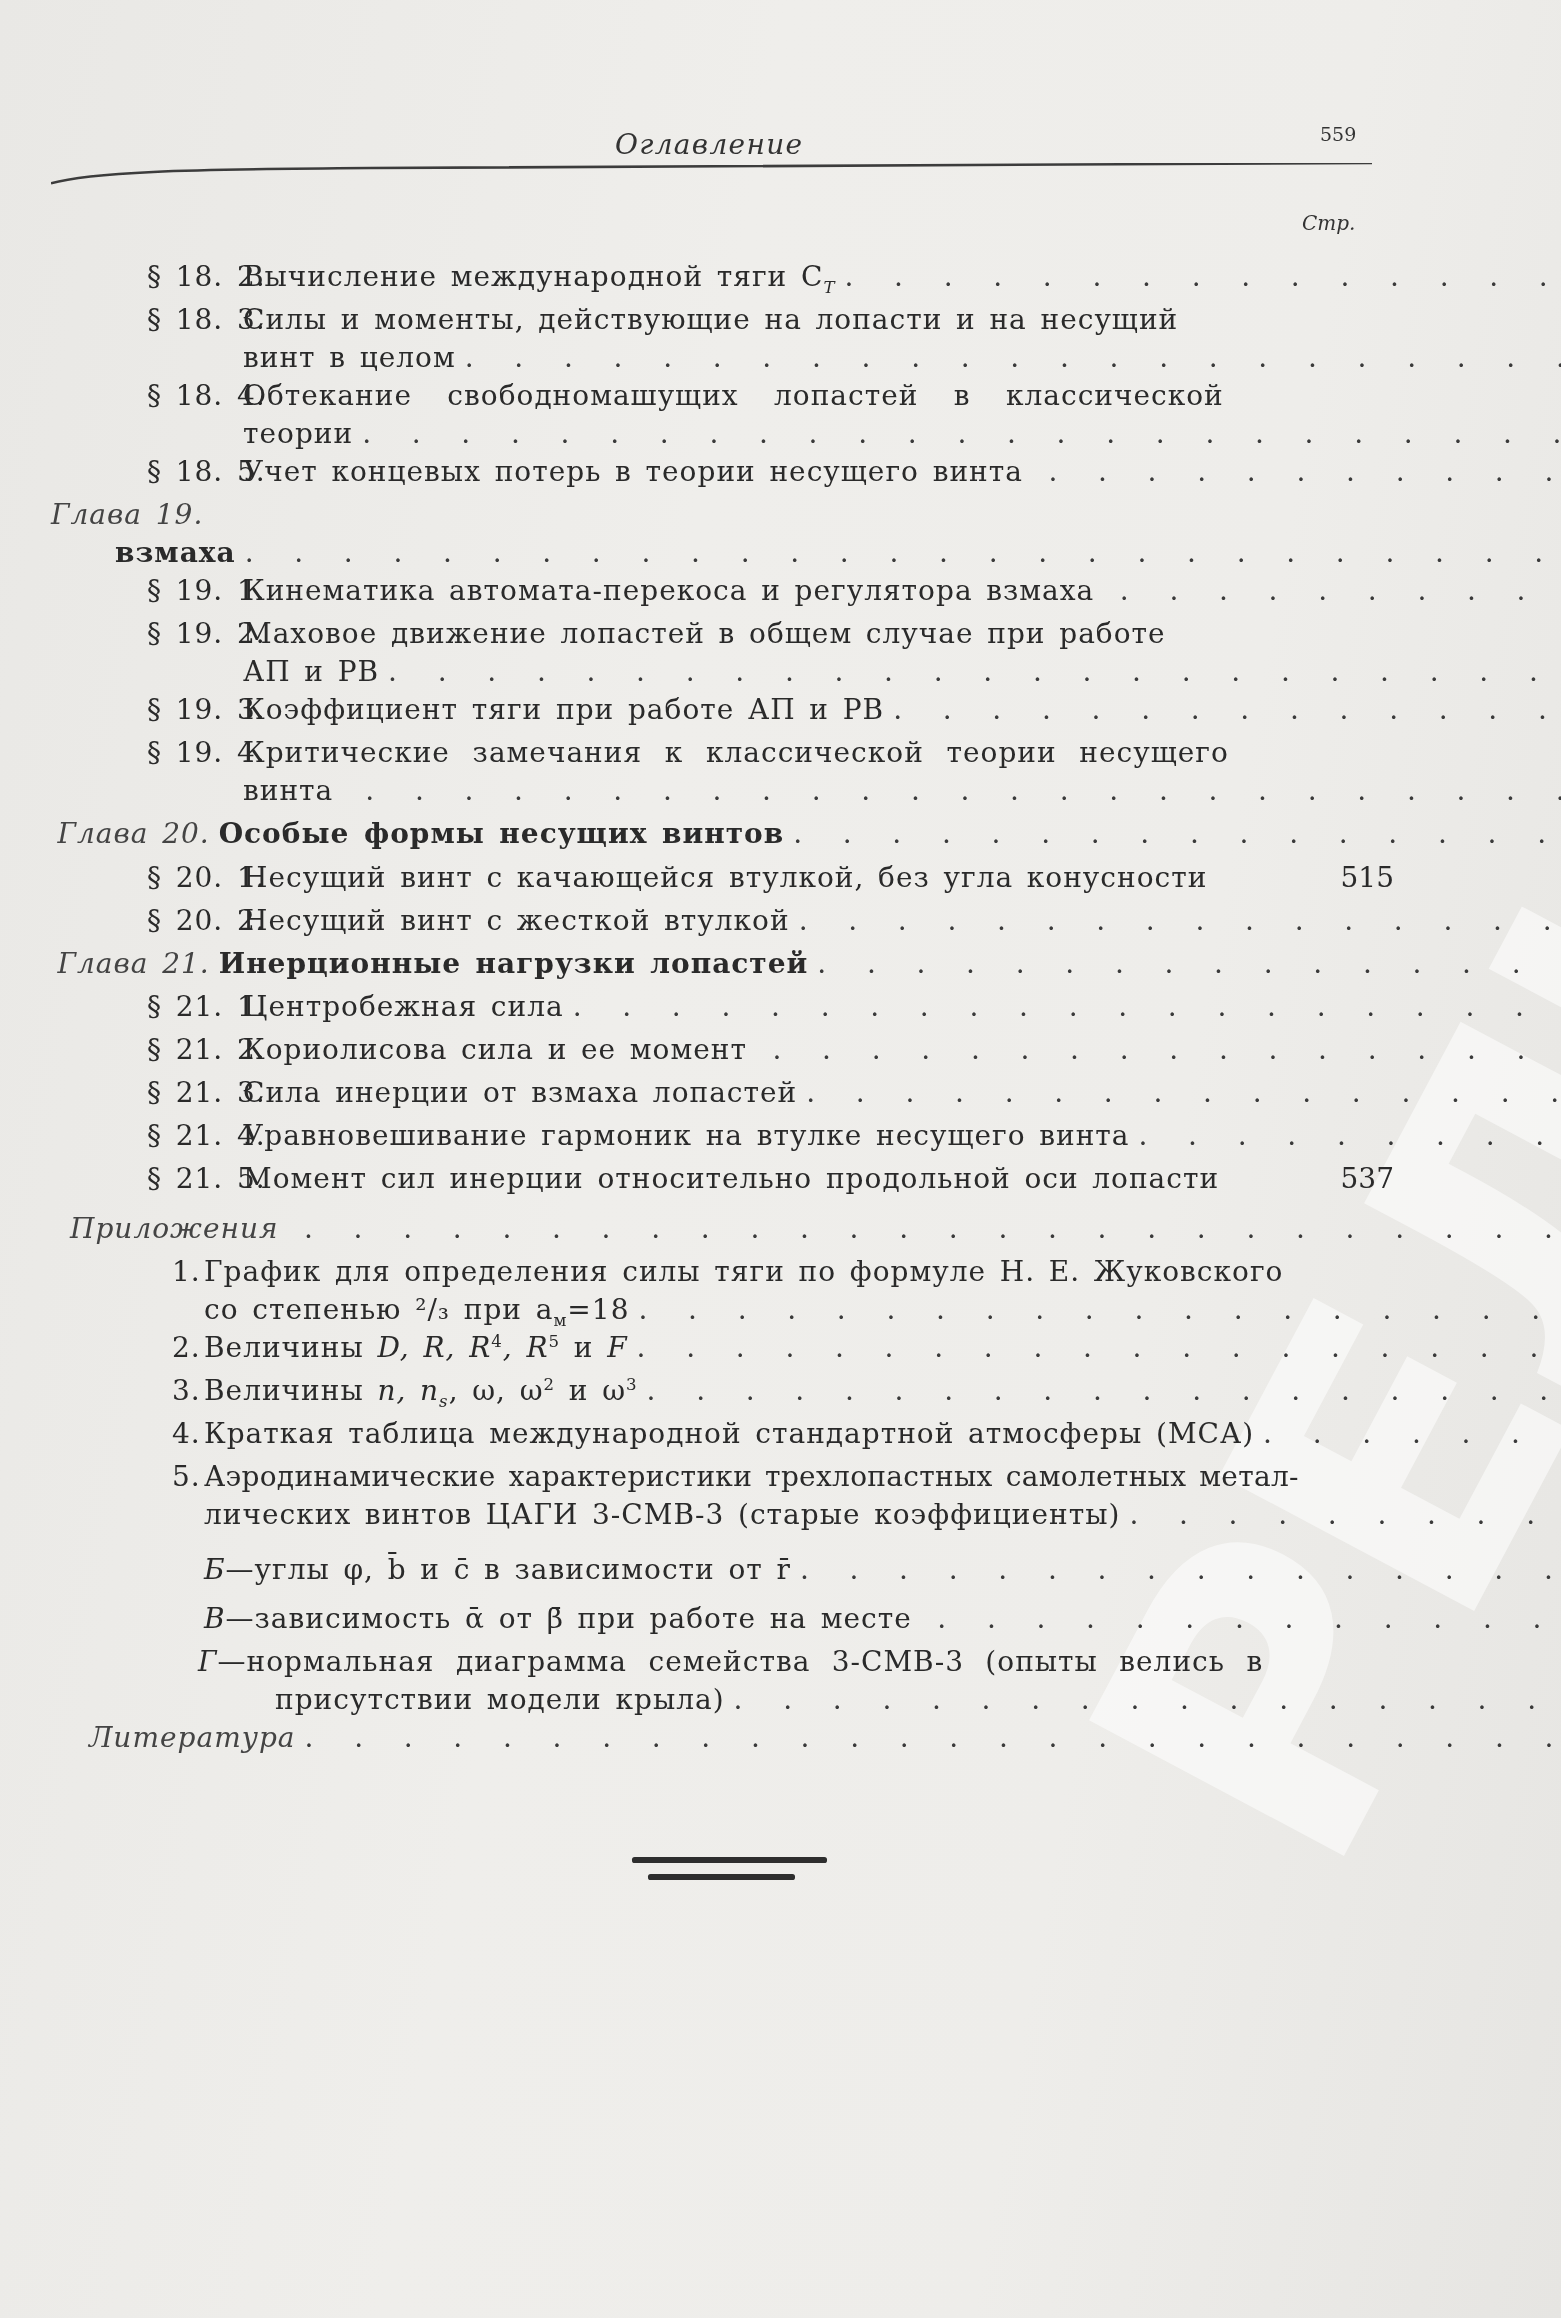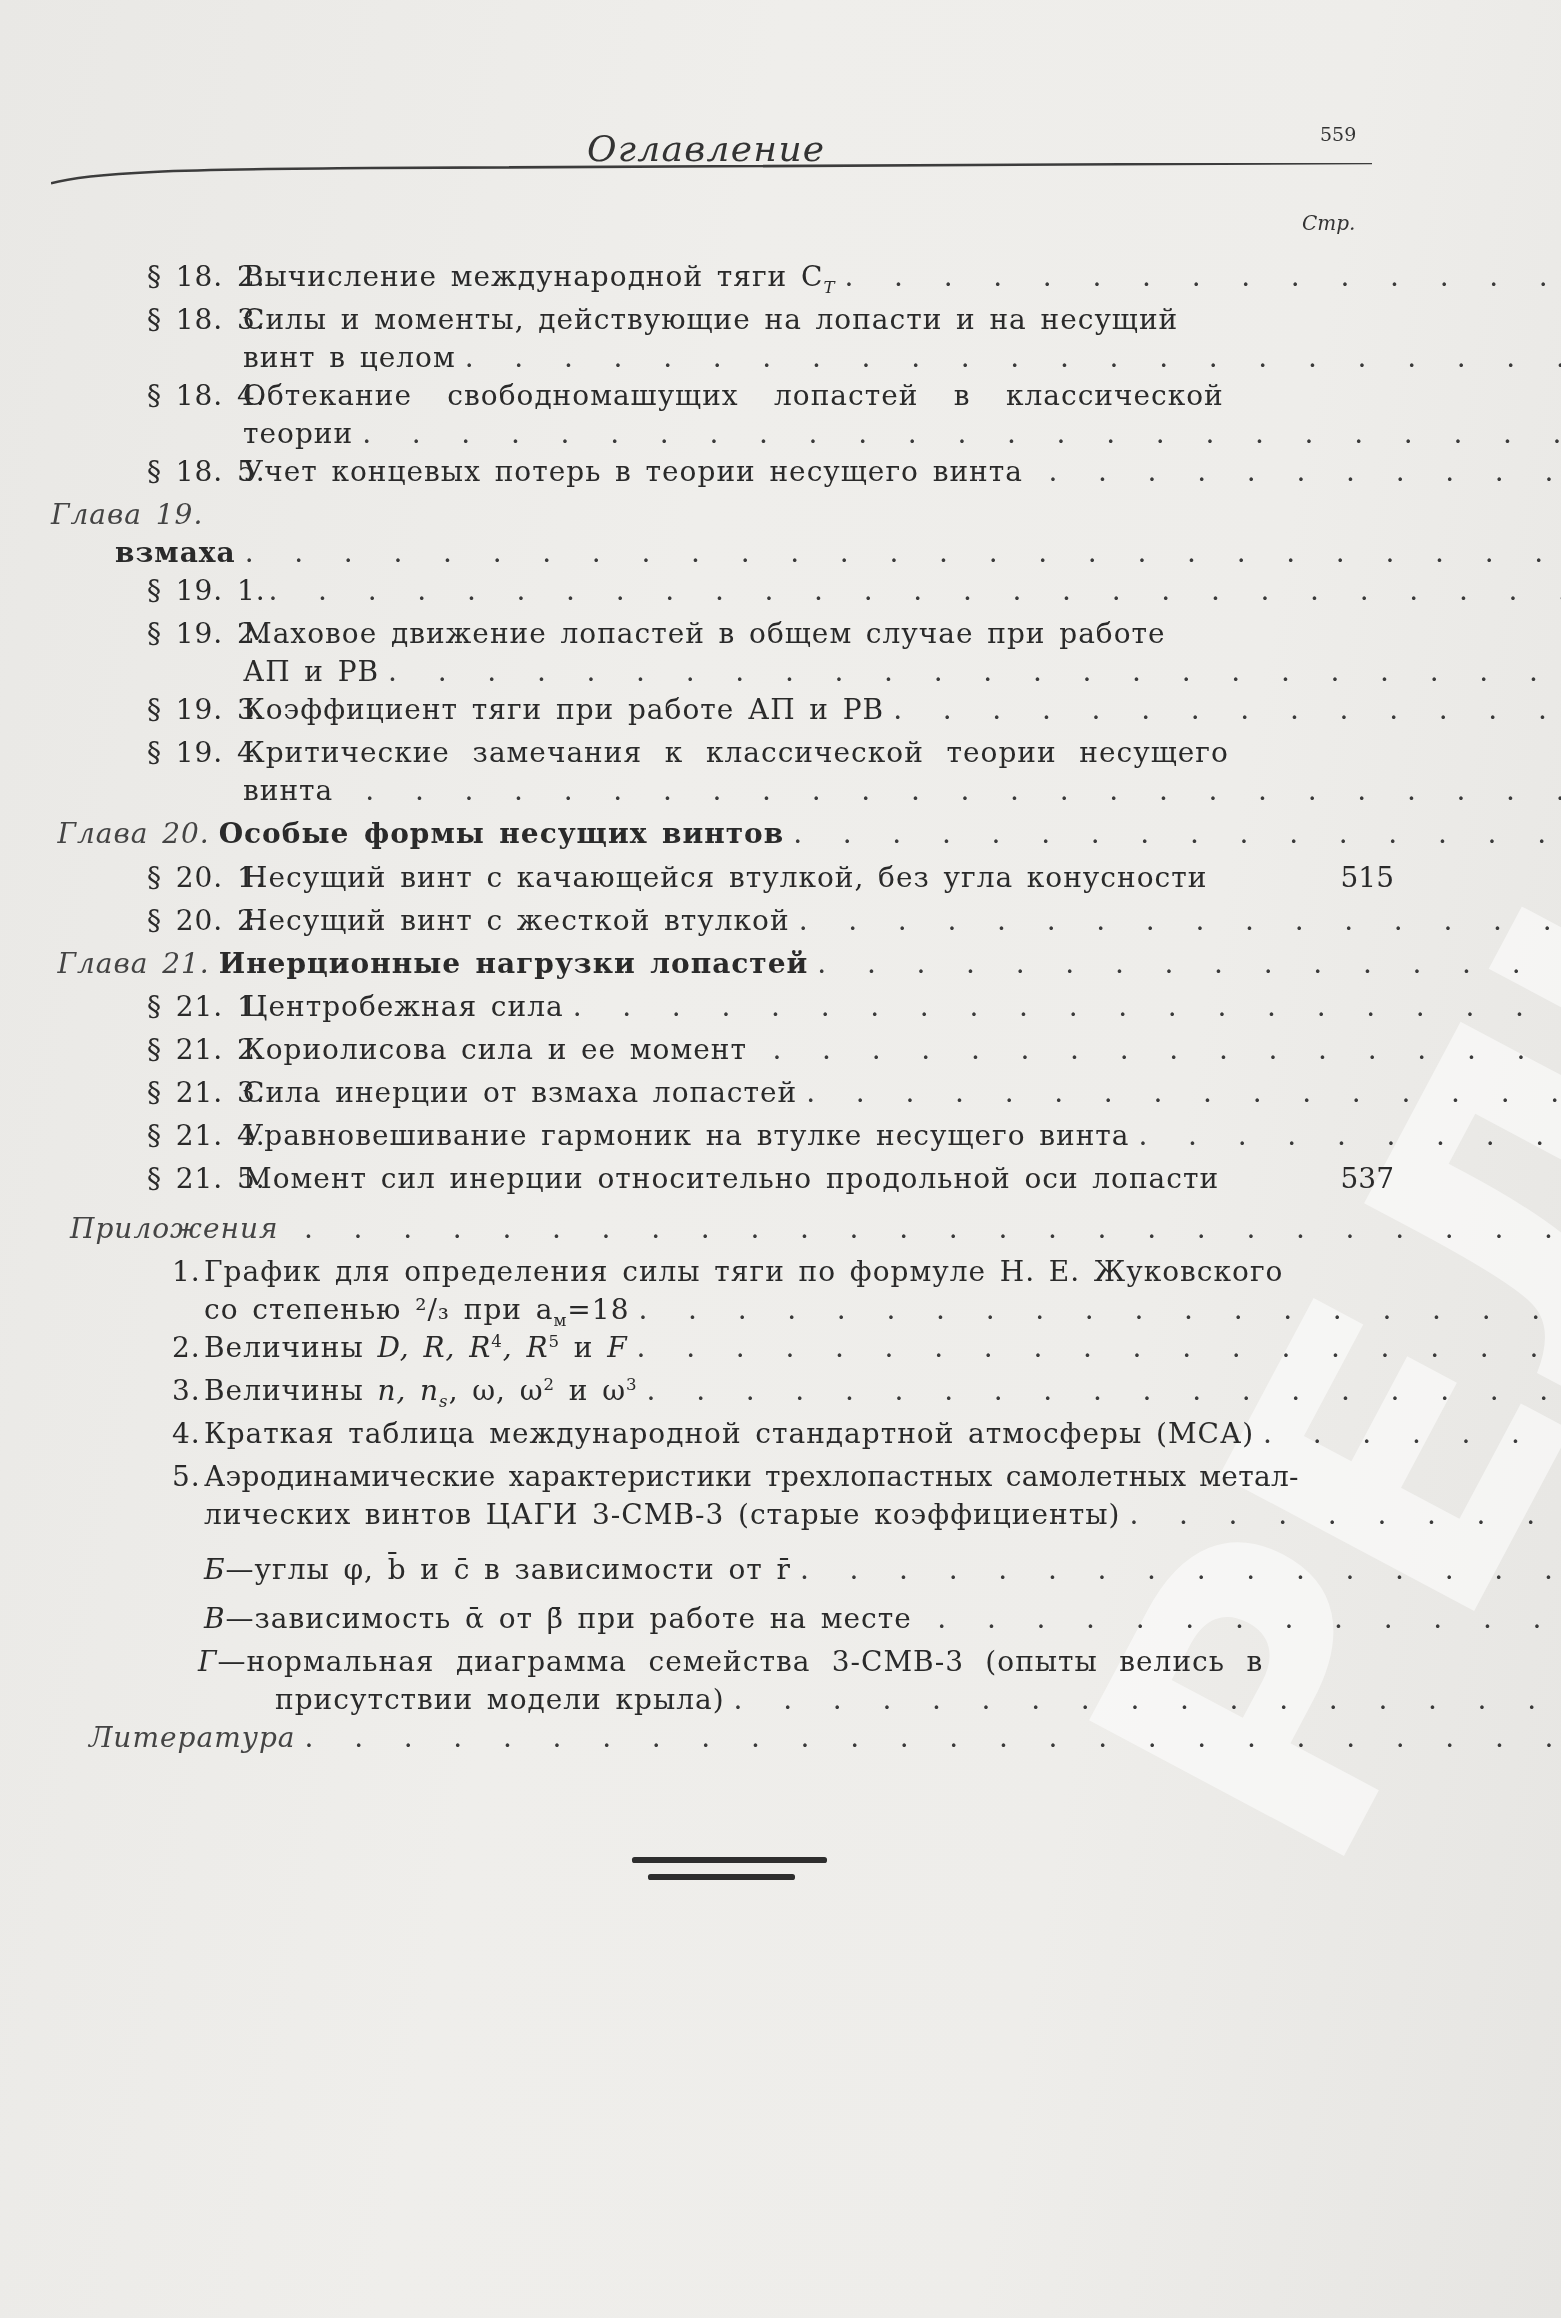--- a/index.html
+++ b/index.html
@@ -38,24 +38,24 @@
     }
     .running-head {
       position: absolute;
       top: 128px;
       left: 0;
       width: 100%;
       height: 38px;
     }
     .running-title {
       position: absolute;
-      left: 587px;
+      left: 615px;
       top: 0;
       font-style: italic;
-      font-size: 36px;
+      font-size: 28px;
       letter-spacing: 1.3px;
       color: #333;
     }
     .page-number {
       position: absolute;
       left: 1320px;
       top: -5.1px;
       font-size: 19px;
       color: #333;
     }
@@ -235,20 +235,21 @@
           <span class="dots"></span>
         </div>
       </div>
 
     </div>
 
     <div class="entry lvl-section">
       <div class="body">
         <div class="line">
           <span class="num">§ 19. 1.</span>
+          <span class="label">Кинематика автомата-перекоса и регулятора взмаха</span>
           <span class="dots" style="margin-left:25.5px"></span>
         </div>
       </div>
 
     </div>
     <div class="gap-s"></div>
 
     <div class="entry lvl-section">
       <div class="body">
         <div class="line">

